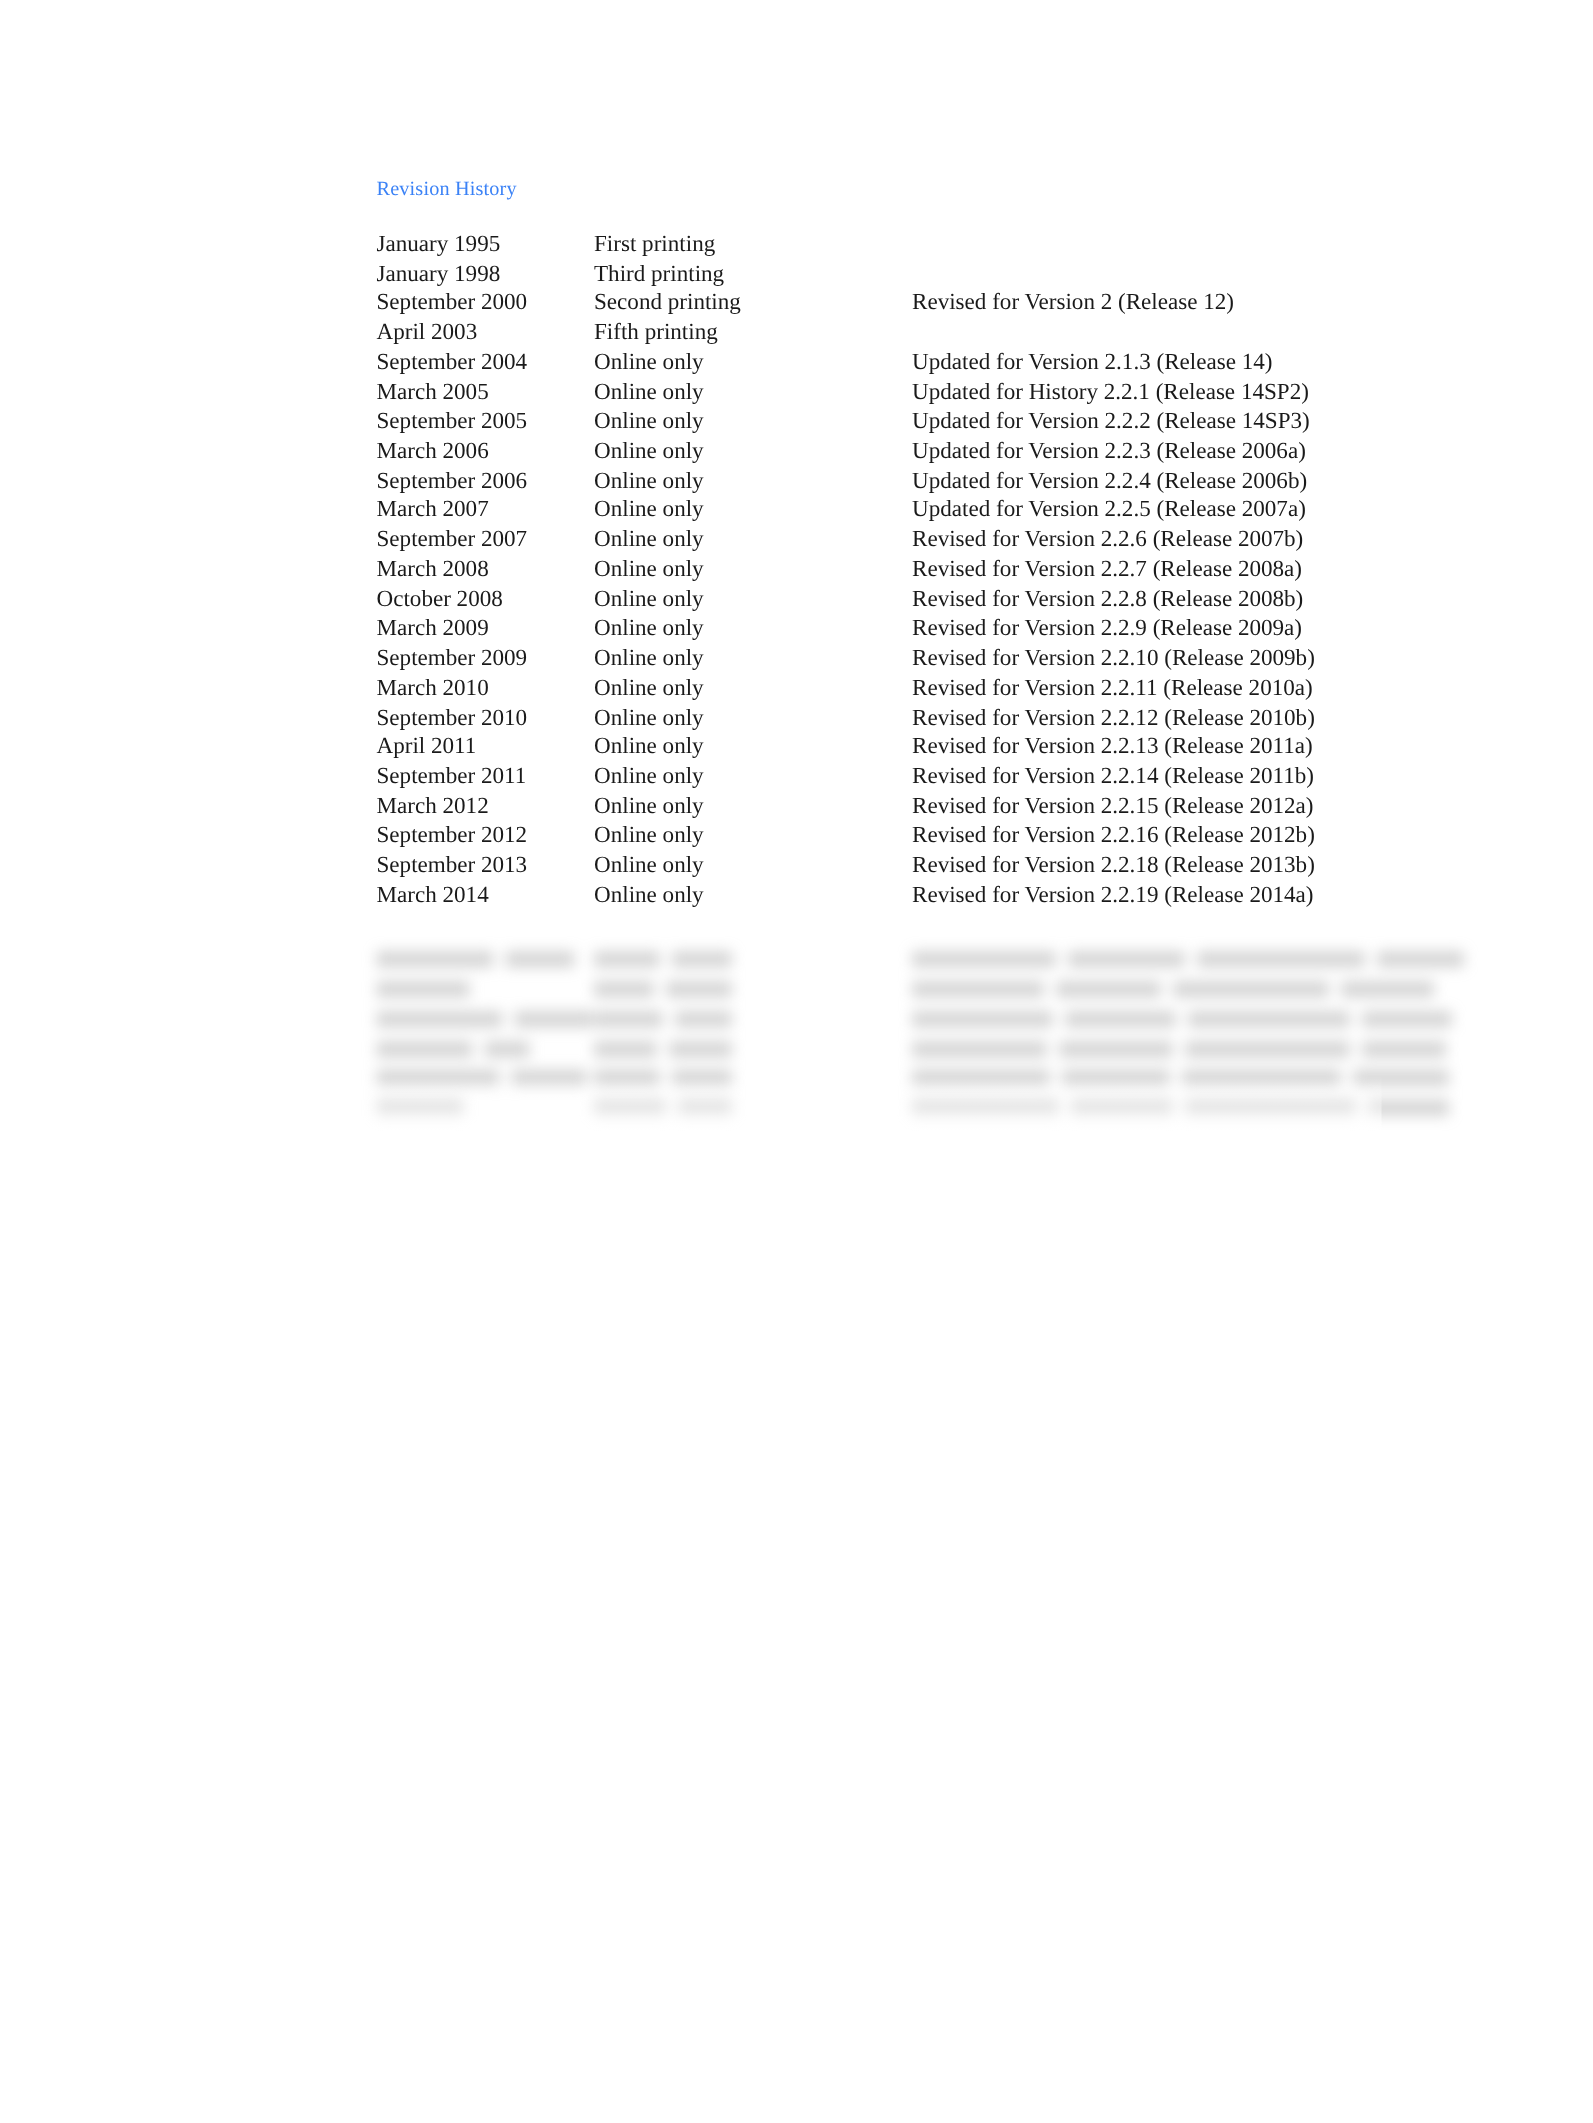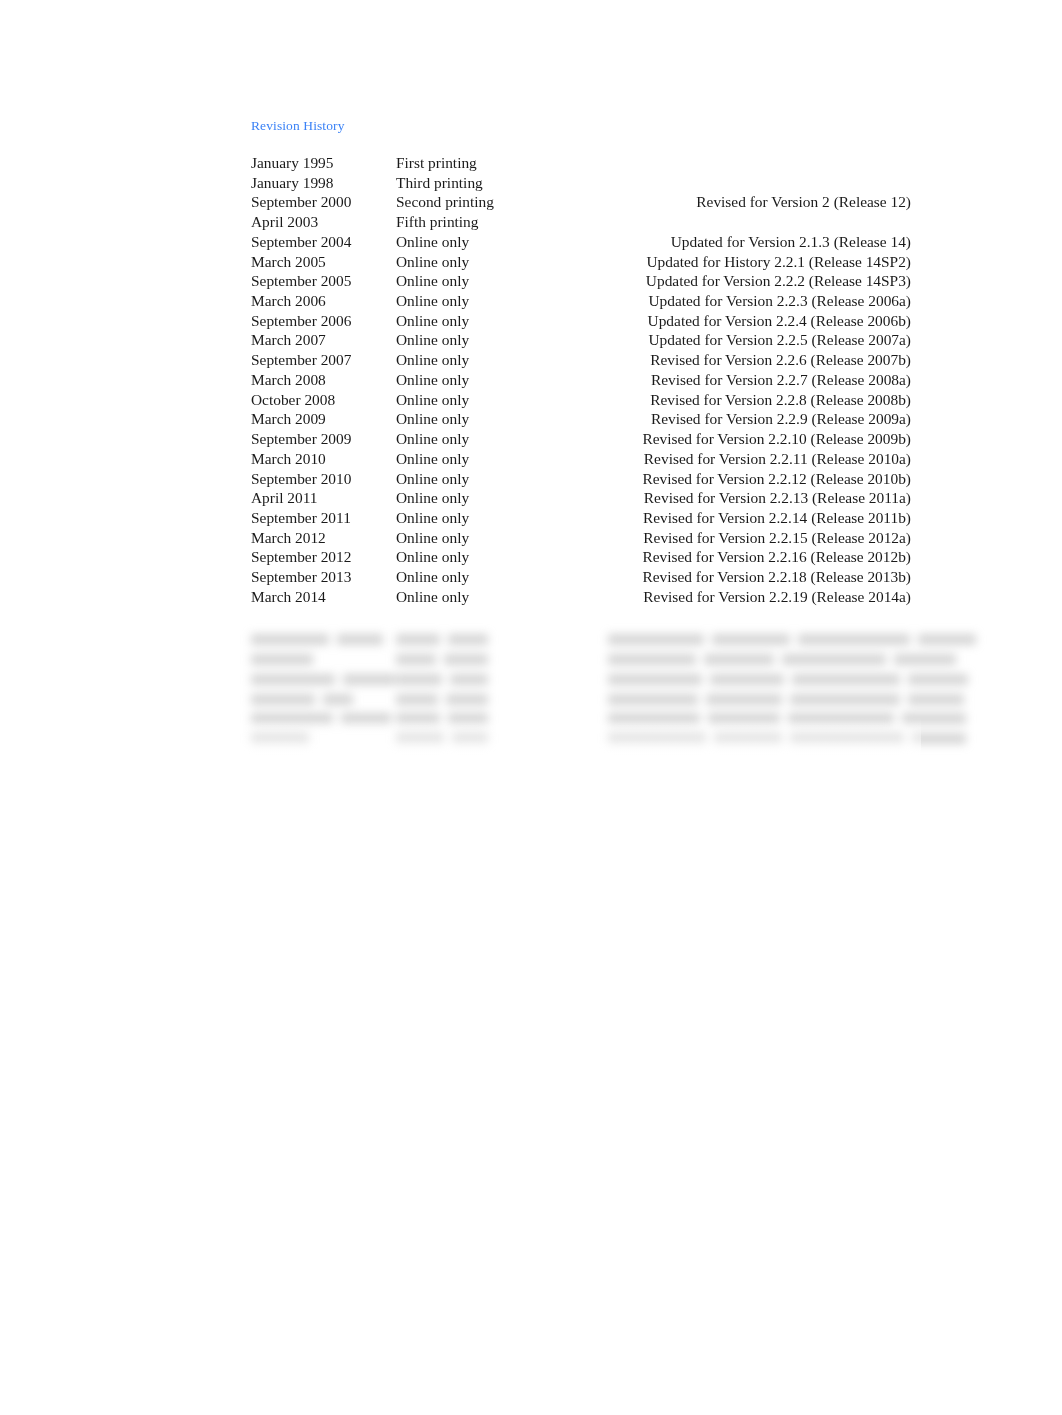--- a/index.html
+++ b/index.html
@@ -55,21 +55,21 @@
     padding: 0;
     margin: 0;
     vertical-align: baseline;
     white-space: nowrap;
     line-height: 19.72px;
     font-size: 15.4px;
     color: #1a1a1a;
   }
   #revision-table td.col-date    { width: 145px; }
   #revision-table td.col-print   { width: 212px; }
-  #revision-table td.col-desc    { width: 303px; text-align: right; }
+  #revision-table td.col-desc    { width: 303px; }
 
   
   #redacted-block {
     position: absolute;
     left: 251px;
     top: 630px;
     width: 660px;
     height: 150px;
     pointer-events: none;
   }

